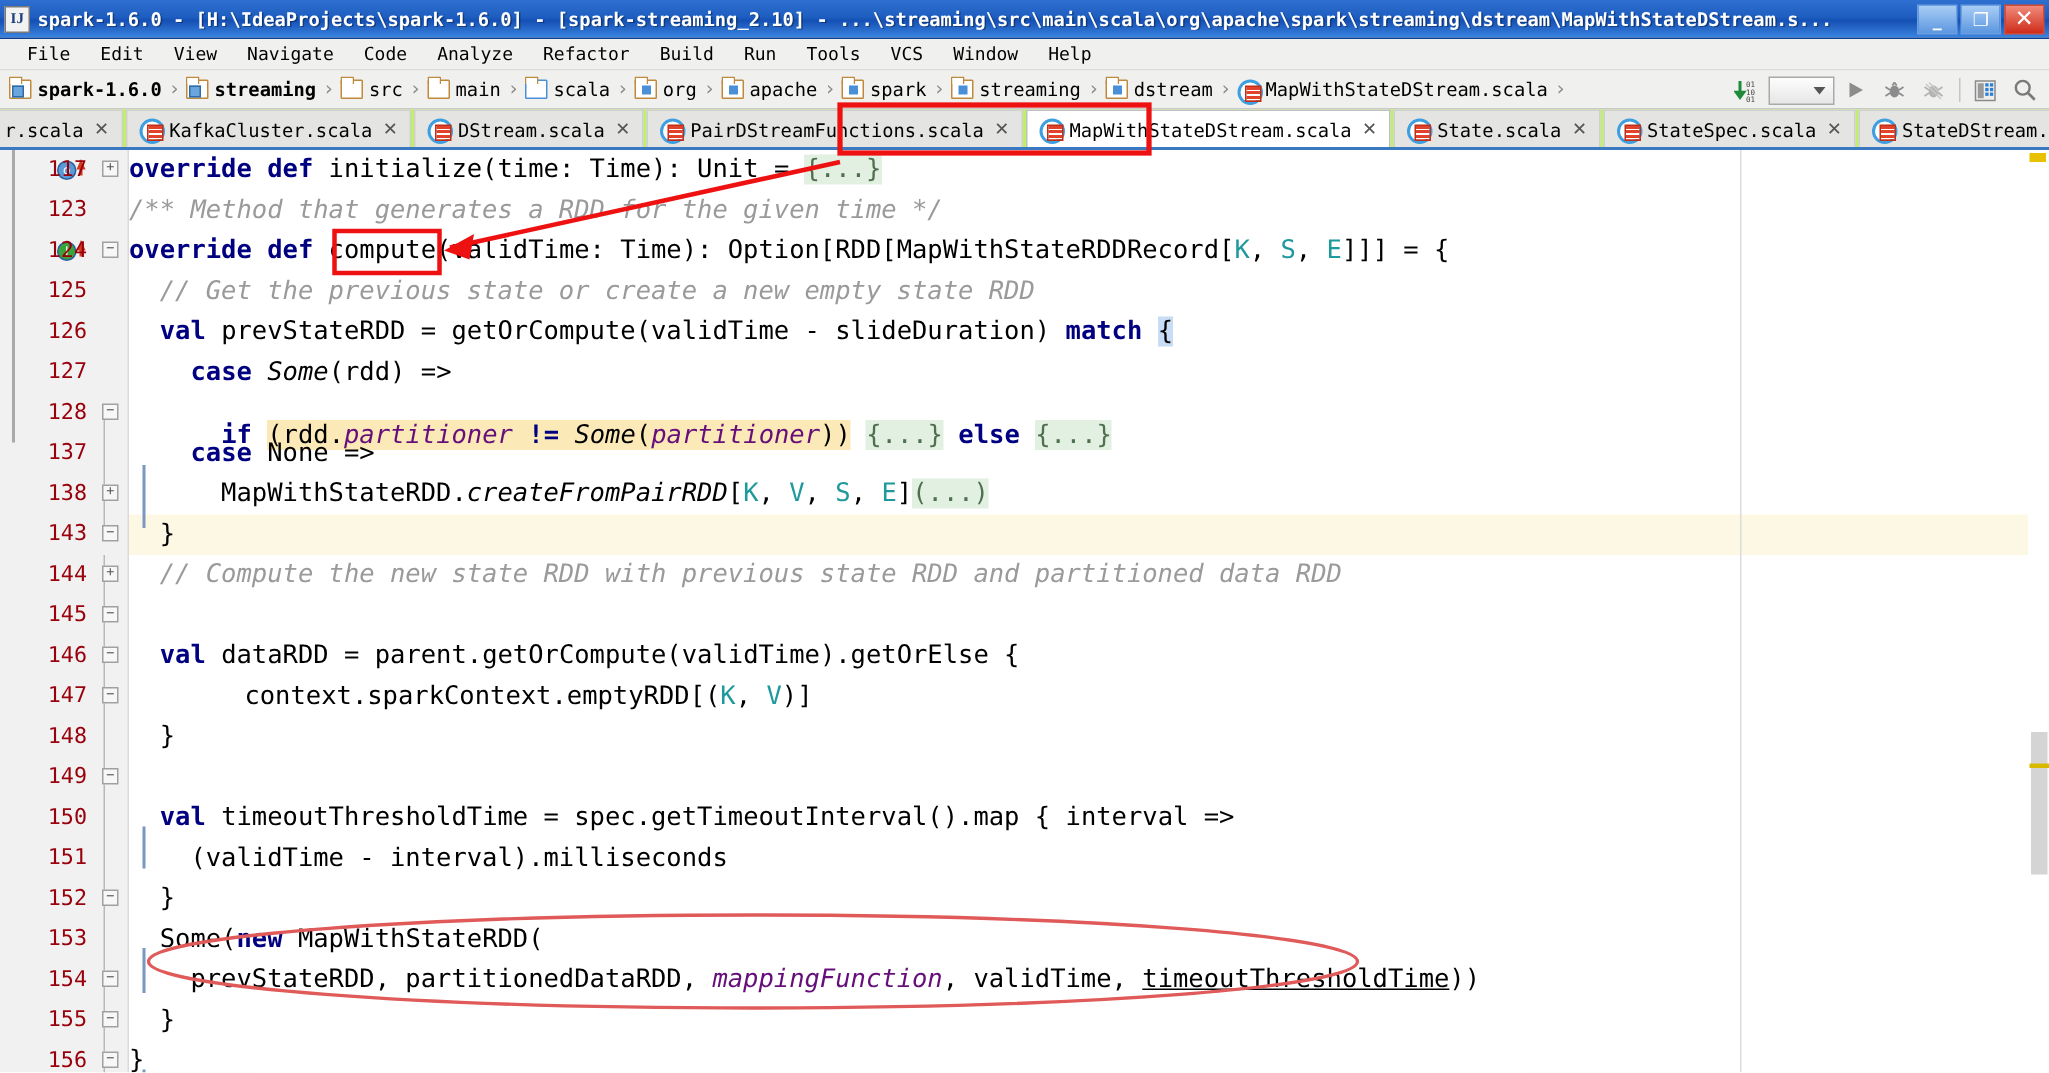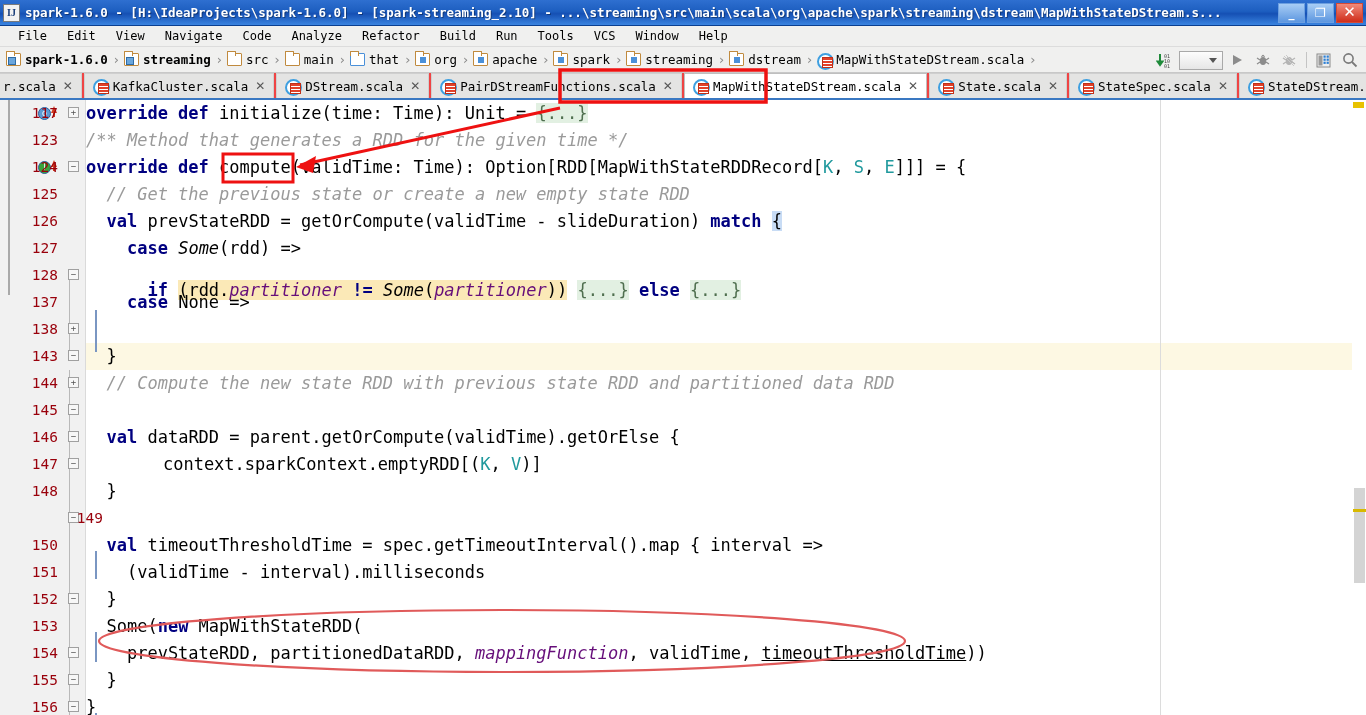--- a/index.html
+++ b/index.html
@@ -105,21 +105,21 @@
   .combo {
     width:44px; height:19px; border:1px solid #a9a9a9; background:linear-gradient(to bottom,#fdfdfd,#e6e6e6);
     display:flex; align-items:center; justify-content:flex-end; padding-right:5px;
   }
   .caret { width:0;height:0;border-left:4px solid transparent;border-right:4px solid transparent;border-top:5px solid #555; }
   .tb-sep { width:1px; height:16px; background:#c4c4c4; margin:0 3px; }
 
   
   .tabbar {
     position:absolute; left:0; top:73px; width:1366px; height:27px;
-    background:#ef4444; border-bottom:2px solid #3a78c2;
+    background:#bef264; border-bottom:2px solid #3a78c2;
     display:flex; align-items:flex-end; padding-left:0px; overflow:hidden;
   }
   .tab {
     height:25px; display:flex; align-items:center; gap:5px;
     padding:0 8px 0 8px; margin-right:2px;
     background:#e4e4e3; border:1px solid #cfcfcf; border-bottom:none;
     white-space:nowrap; position:relative;
   }
   .tab.active { background:#ffffff; border-color:#bfbfbf; }
   .tab-label { font-family:"DejaVu Sans Mono", monospace; font-size:12.5px; color:#000; }
@@ -245,21 +245,21 @@
     <span class="crumb-sep">›</span>
 
     <div class="crumb">
       <span class="ico folder"></span>
       <span class="crumb-label">main</span>
     </div>
     <span class="crumb-sep">›</span>
 
     <div class="crumb">
       <span class="ico folder blue"></span>
-      <span class="crumb-label">that</span>
+      <span class="crumb-label">scala</span>
     </div>
     <span class="crumb-sep">›</span>
 
     <div class="crumb">
       <span class="ico folder src"></span>
       <span class="crumb-label">org</span>
     </div>
     <span class="crumb-sep">›</span>
 
     <div class="crumb">
@@ -440,21 +440,21 @@
     <div class="ln" style="top:135px;">127</div>
     <div class="ln" style="top:162px;">128</div>
     <div class="ln" style="top:189px;">137</div>
     <div class="ln" style="top:216px;">138</div>
     <div class="ln" style="top:243px;">143</div>
     <div class="ln" style="top:270px;">144</div>
     <div class="ln" style="top:297px;">145</div>
     <div class="ln" style="top:324px;">146</div>
     <div class="ln" style="top:351px;">147</div>
     <div class="ln" style="top:378px;">148</div>
-    <div class="ln" style="top:405px;margin-left:45px;">149</div>
+    <div class="ln" style="top:405px;">149</div>
     <div class="ln" style="top:432px;">150</div>
     <div class="ln" style="top:459px;">151</div>
     <div class="ln" style="top:486px;">152</div>
     <div class="ln" style="top:513px;">153</div>
     <div class="ln" style="top:540px;">154</div>
     <div class="ln" style="top:567px;">155</div>
     <div class="ln" style="top:594px;">156</div>
 
     <div class="code" style="top:0px;"><span class="kw">override def</span> initialize(time: <span>Time</span>): <span>Unit</span> = <span class="fold">{...}</span></div>
 
@@ -465,20 +465,21 @@
     <div class="code cmt" style="top:81px;">  // Get the previous state or create a new empty state RDD</div>
 
     <div class="code" style="top:135px;">    <span class="kw">case</span> <span class="mth">Some</span>(rdd) =&gt;</div>
 
     <div class="code" style="top:108px;">  <span class="kw">val</span> prevStateRDD = getOrCompute(validTime - slideDuration) <span class="kw">match</span> <span style="background:#c8dcf5;">{</span></div>
 
     <div class="code" style="top:177px;">      <span class="kw">if</span> <span class="hl-search">(rdd.<span class="fld">partitioner</span> <span class="kw">!=</span> <span class="mth">Some</span>(<span class="fld">partitioner</span>))</span> <span class="fold">{...}</span> <span class="kw">else</span> <span class="fold">{...}</span></div>
 
     <div class="code" style="top:189px;">    <span class="kw">case</span> None =&gt;</div>
 
+    <div class="code" style="top:216px;">      MapWithStateRDD.<span class="mth">createFromPairRDD</span>[<span class="typ">K</span>, <span class="typ">V</span>, <span class="typ">S</span>, <span class="typ">E</span>]<span class="fold">(...)</span></div>
 
     <div class="code" style="top:243px;">  }</div>
 
     <div class="code cmt" style="top:270px;">  // Compute the new state RDD with previous state RDD and partitioned data RDD</div>
 
 
     <div class="code" style="top:324px;">  <span class="kw">val</span> dataRDD = parent.getOrCompute(validTime).getOrElse {</div>
 
     <div class="code" style="top:351px;margin-left:36px;">    context.sparkContext.emptyRDD[(<span class="typ">K</span>, <span class="typ">V</span>)]</div>
 

